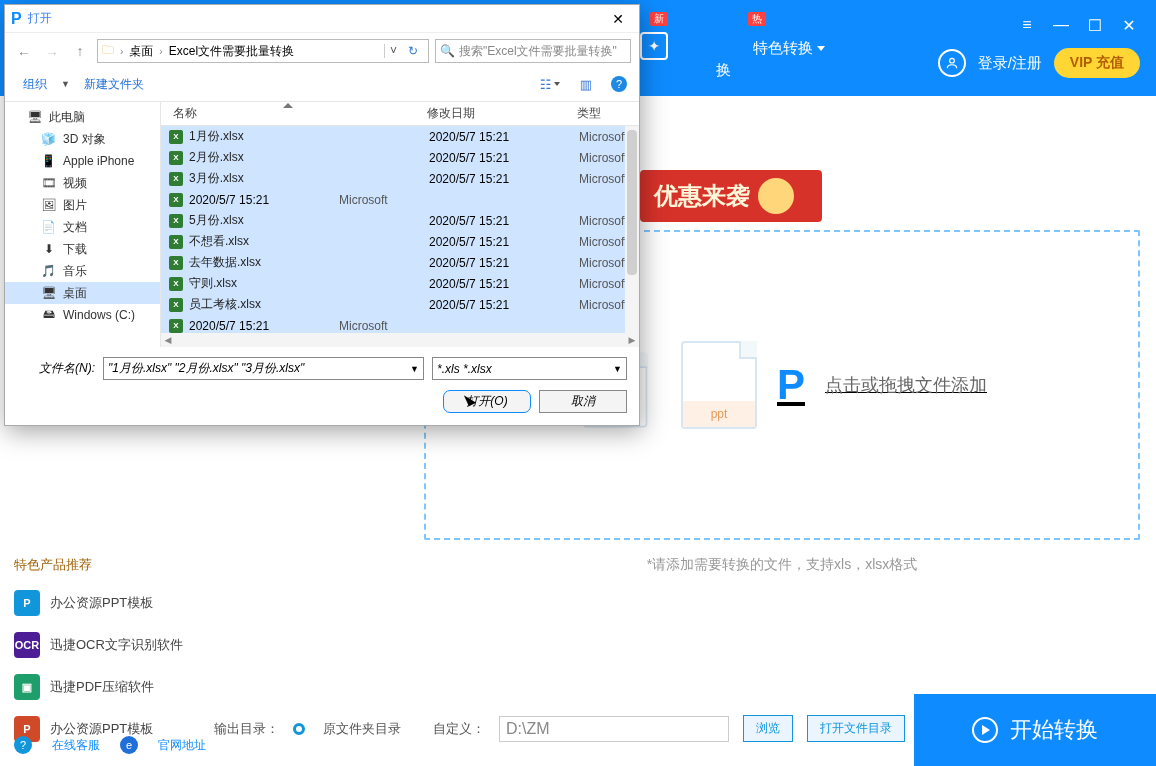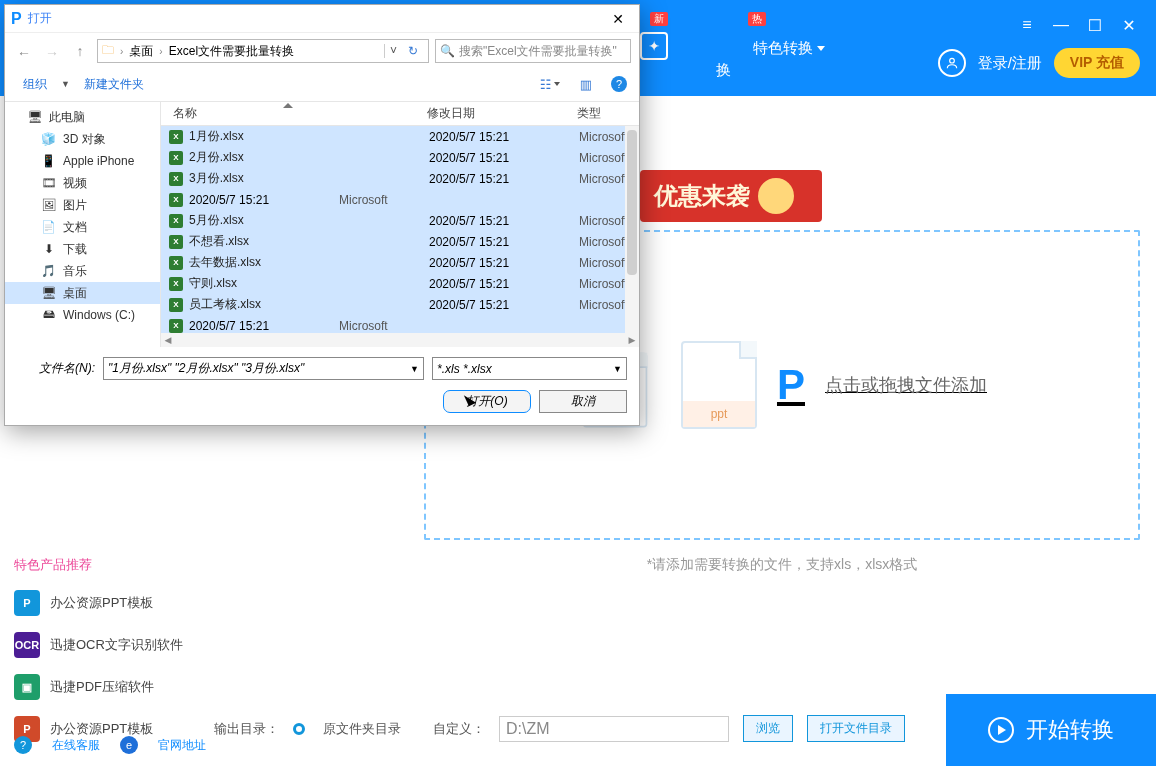--- a/index.html
+++ b/index.html
@@ -25,32 +25,32 @@
 .drop-zone { position:absolute; left:424px; top:230px; width:716px; height:310px; border:2px dashed #7fc6ff; border-radius:2px; display:flex; flex-direction:row; align-items:center; justify-content:center; gap:20px;text-decoration:underline; }
 .dz-icons { display:flex; align-items:flex-end; gap:28px; }
 .doc-shell { width:76px; height:88px; background:#fff; border:2px solid #d7e6f2; border-radius:4px; position:relative; display:inline-flex; align-items:flex-end; justify-content:center; padding-bottom:22px; }
 .doc-shell .ear { position:absolute; right:-2px; top:-2px; width:18px;height:18px; background:#f3f8fb; border-left:2px solid #d7e6f2;border-bottom:2px solid #d7e6f2; }
 .doc-label { position:absolute; bottom:0; left:0; right:0; height:26px; display:flex;align-items:center;justify-content:center; font-size:12px; }
 .p-logo { color:#0e8cff; font-size:42px; font-weight:800; }
 .dz-text { color:#666; font-size:18px; }
 .dz-hint { position:absolute; left:424px; top:556px; width:716px; text-align:center; color:#999; font-size:14px; }
 
 .left-recommend { position:absolute; left:0; top:548px; width:210px; }
-.rec-title { font-size:13px; color:#ec4899; padding:8px 14px; }
+.rec-title { font-size:13px; color:#a16207; padding:8px 14px; }
 .rec-item { display:flex; align-items:center; gap:10px; padding:8px 14px; font-size:13px; color:#444; }
 .rec-item .ic { width:26px; height:26px; border-radius:4px; display:inline-flex;align-items:center;justify-content:center; color:#fff; font-size:11px; font-weight:bold; }
 .footer-links { position:absolute; left:14px; bottom:12px; display:flex; align-items:center; gap:20px; font-size:12px; color:#0e8cff; }
 .footer-links .ic { width:18px;height:18px;border-radius:50%;background:#1296db;display:inline-flex;align-items:center;justify-content:center;color:#fff;font-size:11px;}
 
 .output-row { position:absolute; left:214px; bottom:24px; display:flex; align-items:center; gap:14px; font-size:13px; color:#555; }
 .output-row input[type=text]{ width:230px; height:26px; border:1px solid #ccc; padding:0 6px; font-size:16px; color:#888;}
 .btn-outline { border:1px solid #1296db; color:#1296db; background:#eaf5ff; padding:4px 12px; font-size:12px; }
 .radio-dot { width:12px;height:12px;border-radius:50%;border:3px solid #1296db; margin-right:4px;}
 
-.start-btn { position:absolute; right:0; bottom:0; width:210px; height:72px; background:#0e8cff; color:#fff; display:flex; align-items:center; justify-content:center; gap:12px; font-size:22px; font-weight:500; }
+.start-btn { position:absolute; right:0; bottom:0; width:242px; height:72px; background:#0e8cff; color:#fff; display:flex; align-items:center; justify-content:center; gap:12px; font-size:22px; font-weight:500; }
 .start-btn .play { width:26px;height:26px;border:2px solid #fff;border-radius:50%;display:inline-flex;align-items:center;justify-content:center;}
 .start-btn .play::after{content:"";width:0;height:0;border-left:8px solid #fff;border-top:5px solid transparent;border-bottom:5px solid transparent;margin-left:2px;}
 
 
 .dialog { position:absolute; left:4px; top:4px; width:636px; height:422px; background:#fff; border:1px solid #aaa; box-shadow:2px 6px 24px rgba(0,0,0,.35); display:flex; flex-direction:column; }
 .dlg-titlebar { height:28px; display:flex; align-items:center; padding:0 6px; background:#fff; border-bottom:1px solid #eee; }
 .dlg-titlebar .p-ico { color:#0e8cff; font-weight:800; margin-right:6px; }
 .dlg-titlebar .title { flex:1; font-size:12px; color:#3b82f6; }
 .dlg-titlebar .close { width:30px; text-align:center; cursor:pointer; font-size:14px; }
 

